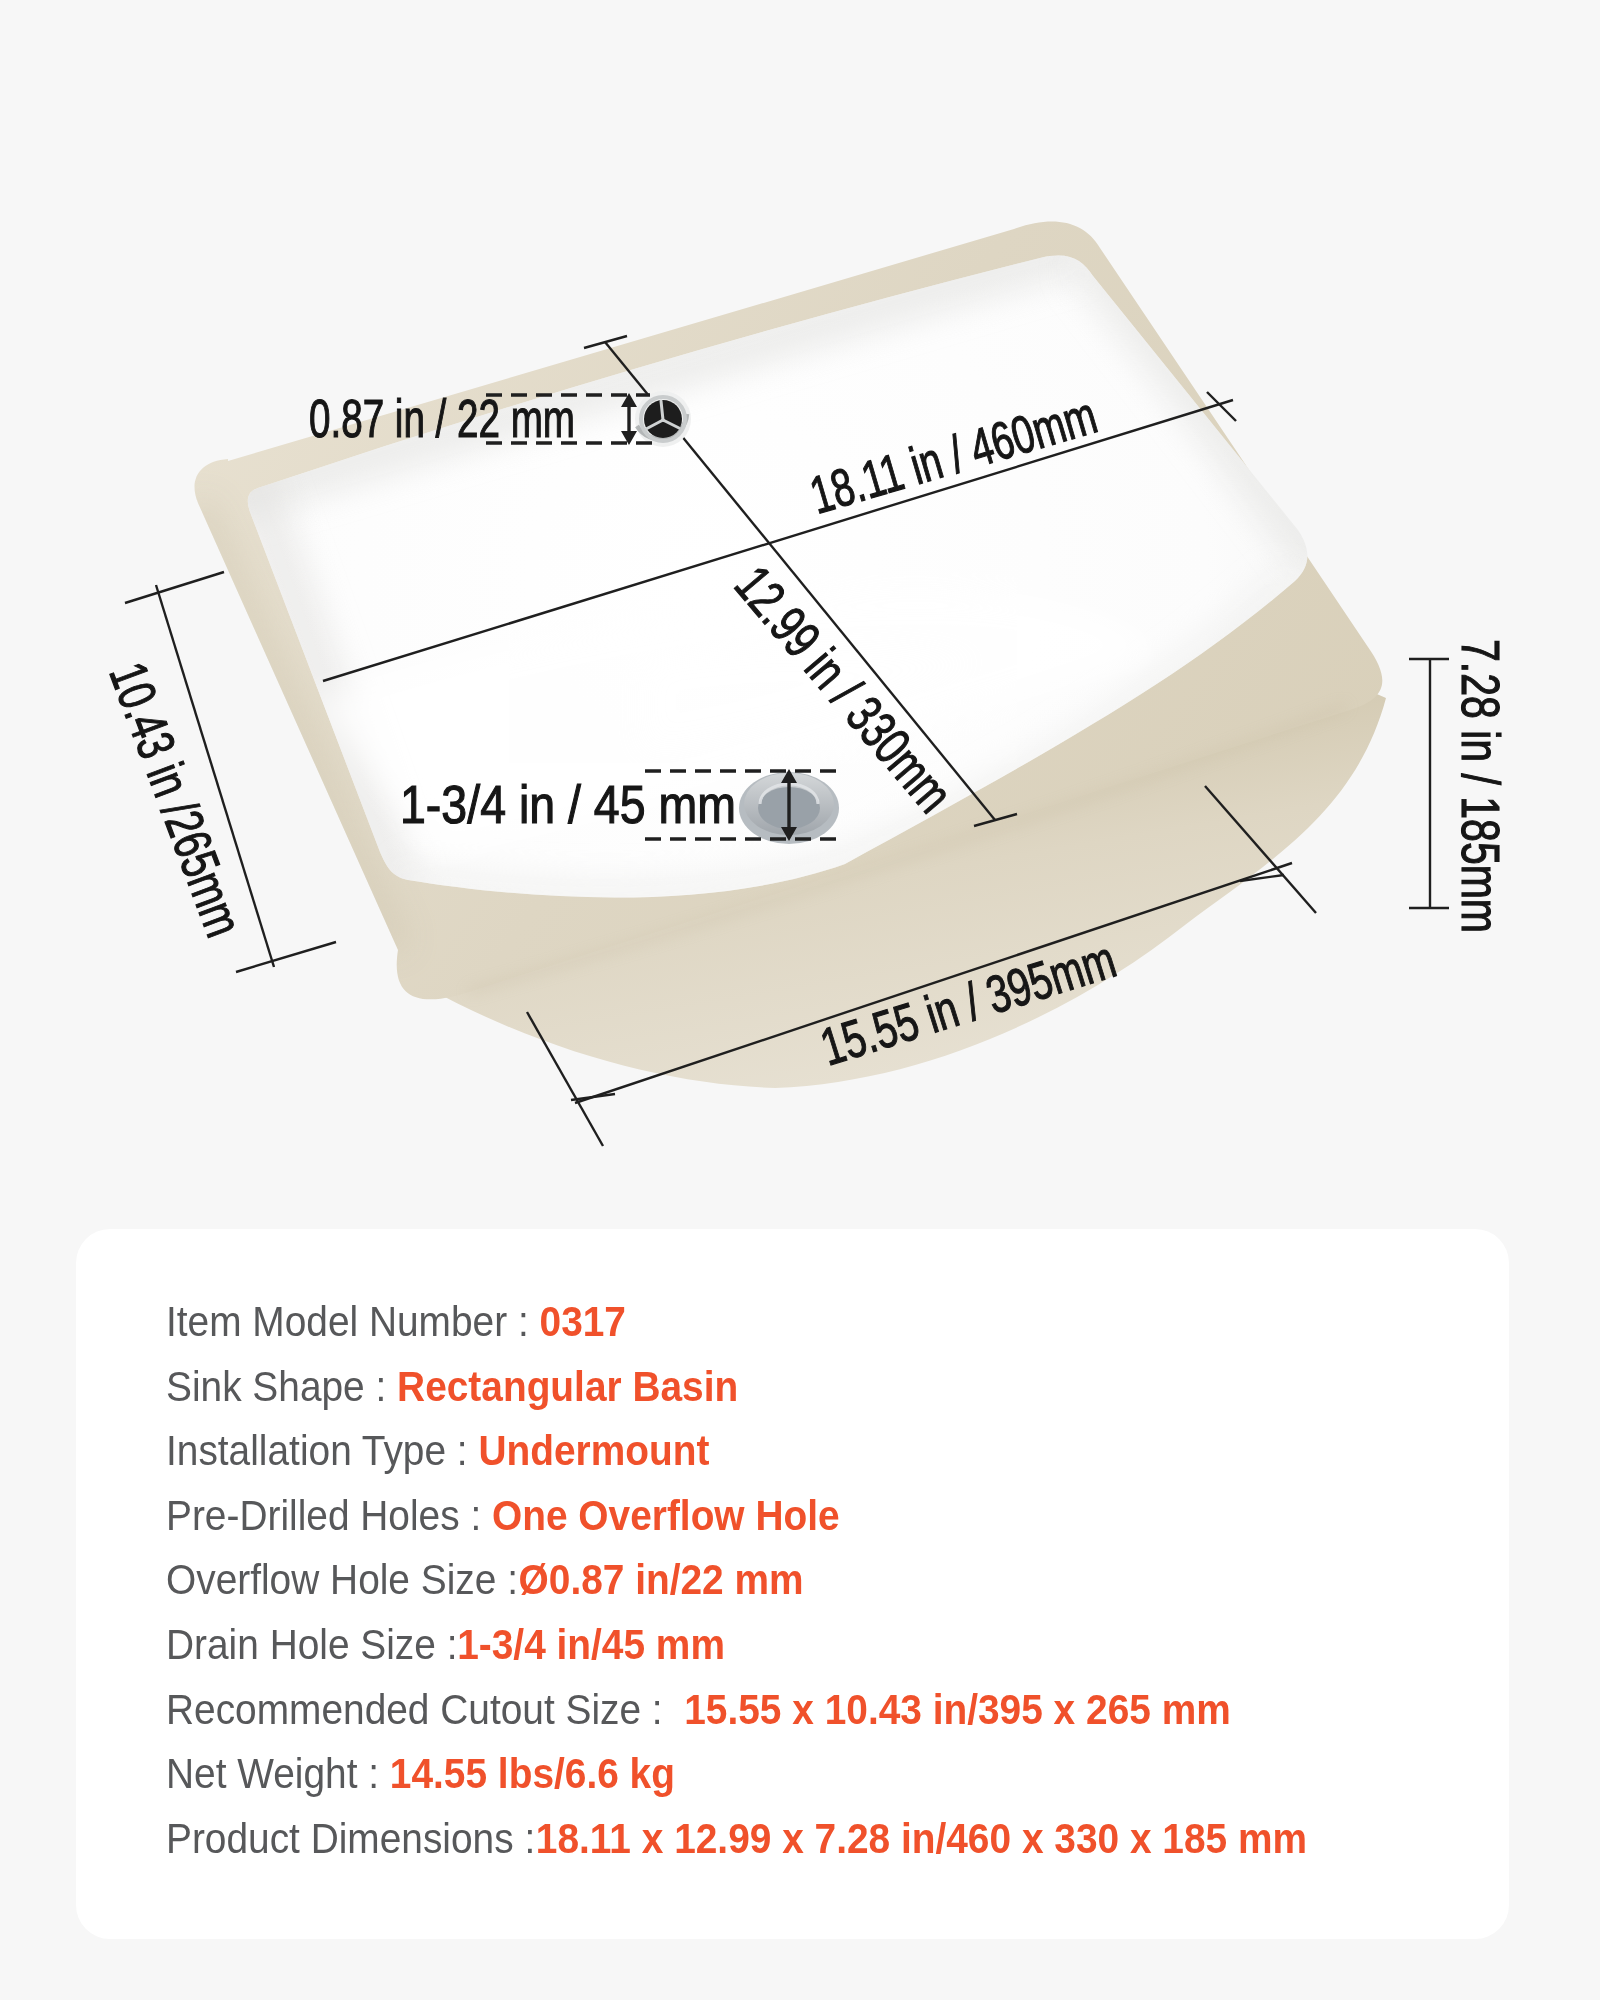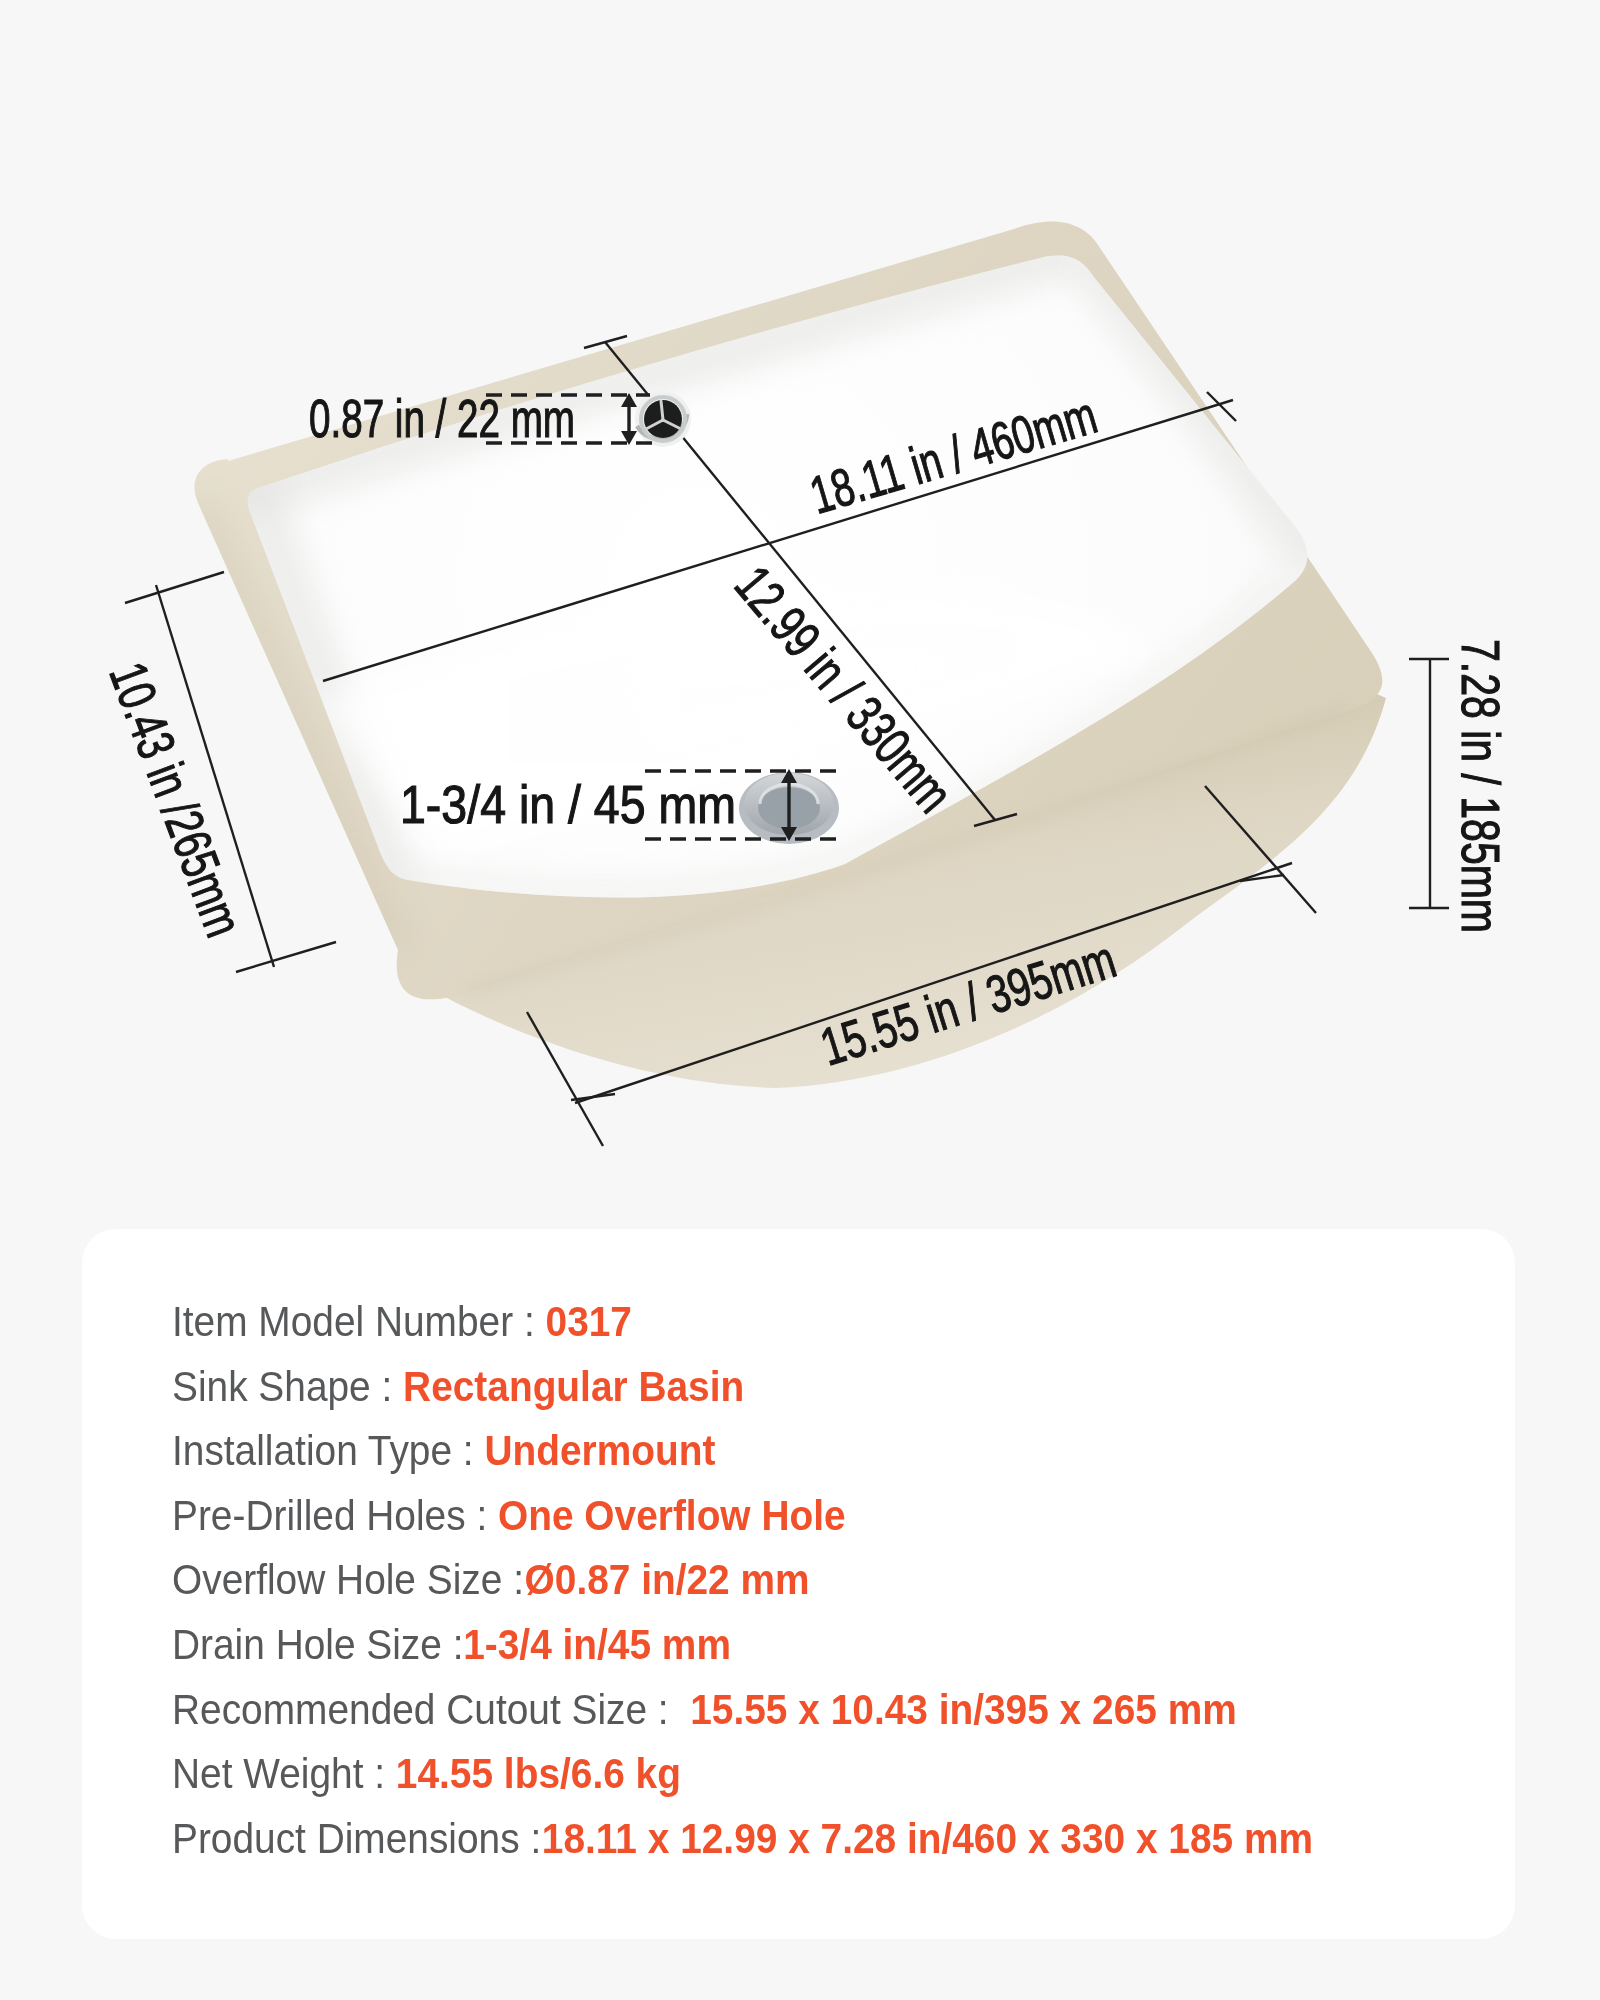--- a/index.html
+++ b/index.html
@@ -1,18 +1,18 @@
 <!DOCTYPE html>
 <html><head>
 <meta charset="utf-8">
 <style>
   html,body{margin:0;padding:0;}
   body{width:1600px;height:2000px;background:#f7f7f7;font-family:"Liberation Sans",sans-serif;position:relative;overflow:hidden;}
   .dimtext{font-size:53px;fill:#161616;font-family:"Liberation Sans",sans-serif;stroke:#161616;stroke-width:1.15;}
-  .card{position:absolute;left:82px;top:1229px;width:1433px;height:710px;background:#ffffff;border-radius:34px;}
+  .card{position:absolute;left:76px;top:1229px;width:1433px;height:710px;background:#ffffff;border-radius:34px;}
   .specs{position:absolute;left:90px;top:61px;font-size:42px;line-height:64.6px;color:#57585a;transform:scaleX(0.925);transform-origin:left top;white-space:pre;}
   .specs div{height:64.6px;}
   .specs b{color:#f0512b;font-weight:bold;}
 </style>
 </head>
 <body>
 
 <svg width="1600" height="1210" viewBox="0 0 1600 1210">
 <defs>
   <linearGradient id="rimg" gradientUnits="userSpaceOnUse" x1="250" y1="250" x2="1250" y2="950">

